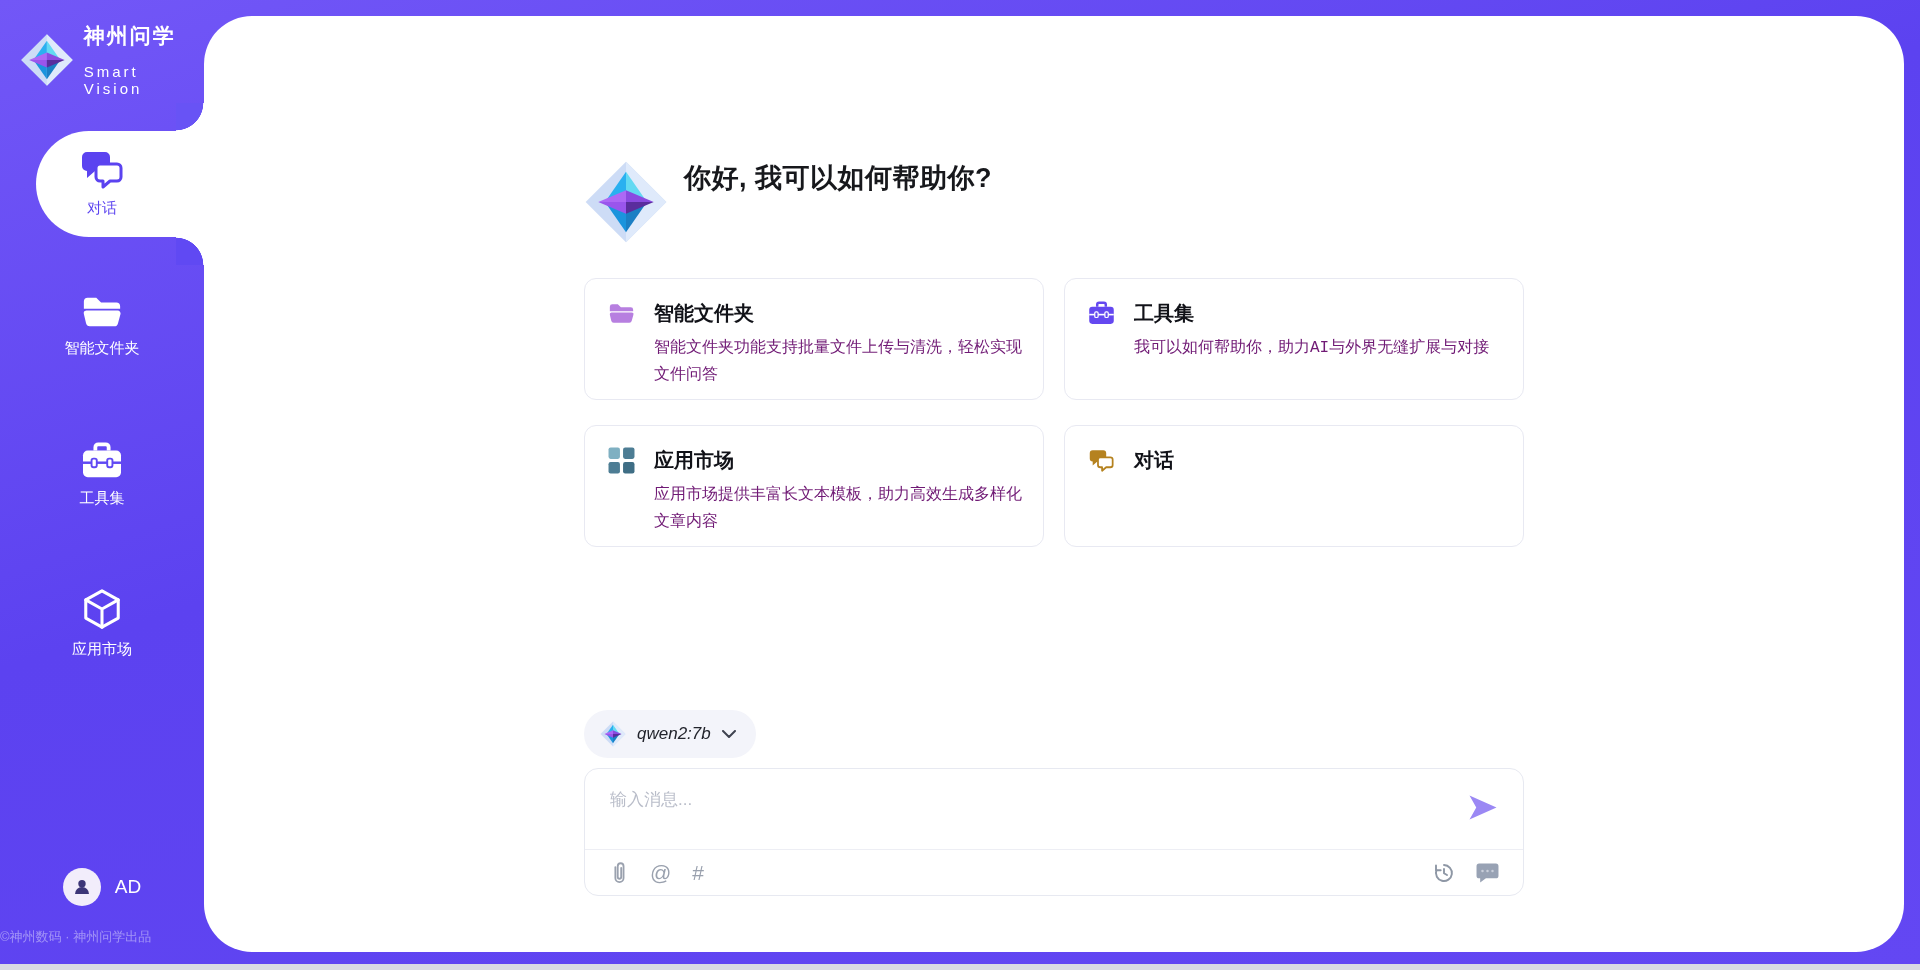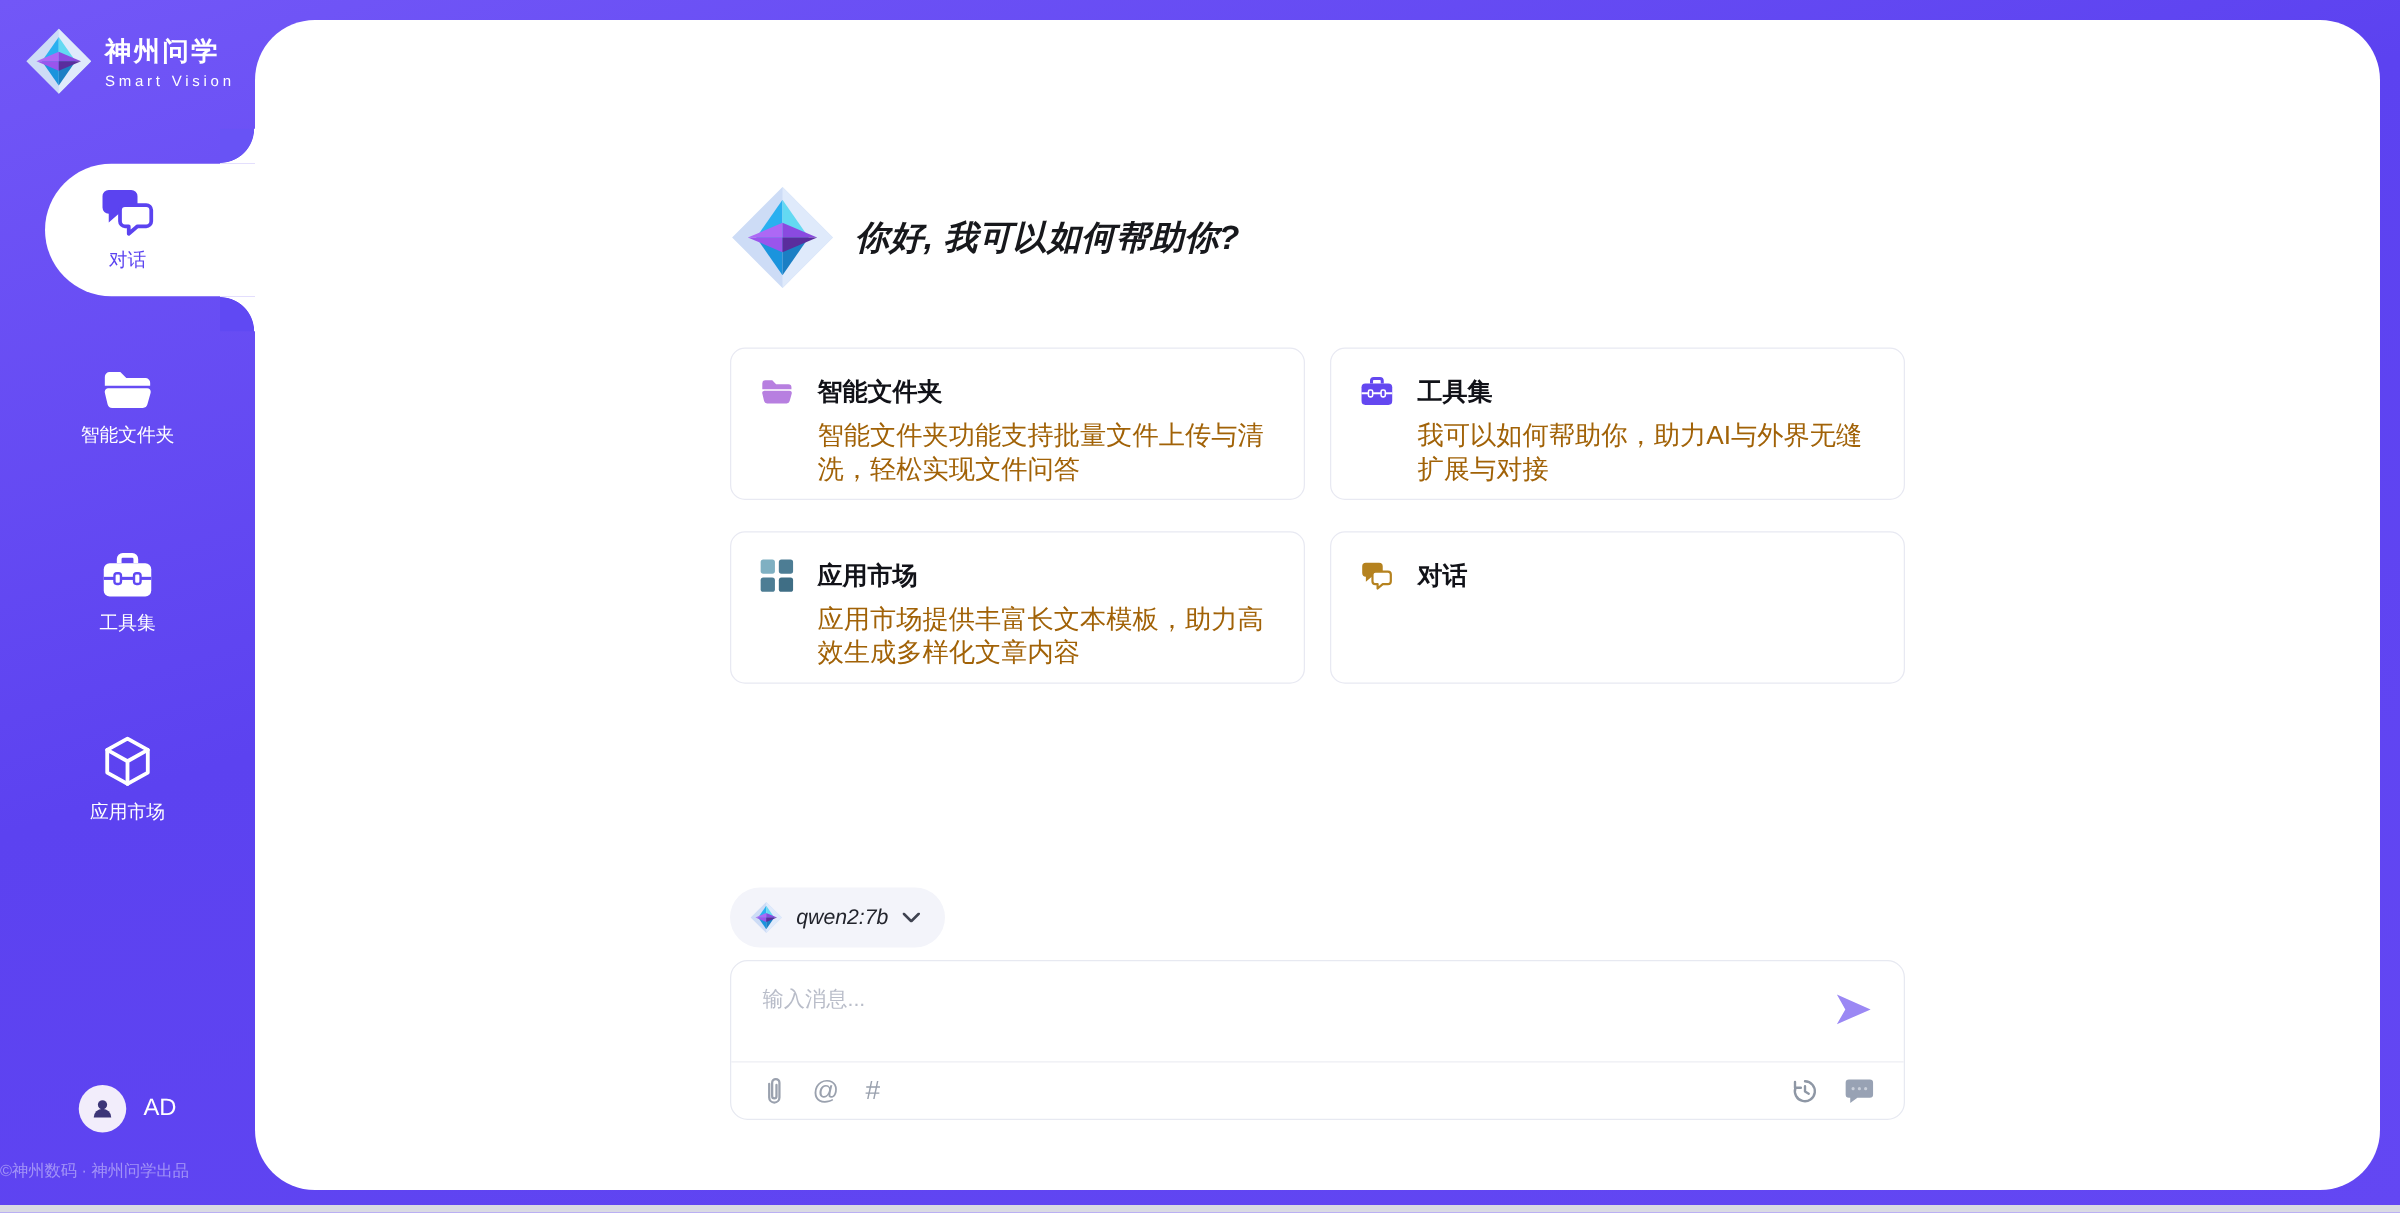--- a/index.html
+++ b/index.html
@@ -11,21 +11,21 @@
   }
 
   
   .window-edge { position:absolute; left:0; right:0; bottom:0; height:6px; background:#d9dae3; }
 
   
   .sidebar { position:absolute; left:0; top:0; width:204px; height:856px; }
   .logo-row { position:absolute; left:20px; top:22px; display:flex; align-items:center; gap:10px; }
   .logo-row svg { width:54px; height:54px; }
   .brand-name { color:#fff; font-size:21px; font-weight:700; letter-spacing:2px; }
-  .brand-tagline { color:#fff; font-size:12px; letter-spacing:3px; margin-top:3px;text-align:right; }
+  .brand-tagline { color:#fff; font-size:15px; letter-spacing:3px; margin-top:13px; }
 
   .nav-item { position:absolute; left:0; width:204px; display:flex; flex-direction:column; align-items:center; gap:9px; cursor:pointer; z-index:2; }
   .nav-item .nav-label { color:#fff; font-size:15px; }
   .pos-chat     { top:149px; }
   .pos-folders  { top:294px; }
   .pos-tools    { top:442px; }
   .pos-market   { top:587px; }
   .pos-settings { top:734px; }
   .nav-item.active .nav-label { color:#5b43f0; font-weight:500; }
 
@@ -38,30 +38,30 @@
 
   .user-row { position:absolute; left:0; top:868px; width:204px; display:flex; align-items:center; justify-content:center; gap:14px; cursor:pointer; }
   .avatar { width:38px; height:38px; border-radius:50%; background:#f2edfb; display:flex; align-items:center; justify-content:center; }
   .user-initials { color:#fff; font-size:19px; }
   .sidebar-footer { position:absolute; left:0; top:928px; width:204px; color:rgba(255,255,255,0.42); font-size:13px; }
 
   
   .panel { position:absolute; left:204px; top:16px; right:16px; bottom:18px; background:#fff; border-radius:48px; }
   .content { position:absolute; left:50%; transform:translateX(-50%); width:940px; height:100%; top:0; }
 
-  .greeting-row { position:absolute; top:132px; left:0; display:flex; align-items:center; gap:16px;font-style:italic; }
+  .greeting-row { position:absolute; top:144px; left:0; display:flex; gap:16px; }
   .greeting-row svg { width:84px; height:84px; }
   .greeting { font-size:27px; font-weight:700; color:#17181c; letter-spacing:0.5px; }
 
   .cards { position:absolute; top:262px; left:0; width:940px; display:grid; grid-template-columns:460px 460px; grid-auto-rows:122px; gap:25px 20px; }
   .card { background:#fff; border:1px solid #e8e9f2; border-radius:12px; padding:21px 24px 0 23px; cursor:pointer; }
   .card-head { display:flex; align-items:center; gap:19px; }
   .card-head svg { width:27px; height:27px; flex:none; }
   .card-title { font-size:20px; font-weight:700; color:#111218; }
-  .card-desc { margin:8px 0 0 46px; width:376px; font-size:21px; line-height:27px; color:#a16207; }
+  .card-desc { margin:8px 0 0 46px; width:376px; font-size:16px; line-height:27px; color:#701a75;font-family:Liberation Mono, monospace; }
 
   
   .model-pill { position:absolute; top:694px; left:0; height:48px; display:inline-flex; align-items:center; gap:11px;
     background:#f3f4fa; border-radius:24px; padding:0 20px 0 16px; cursor:pointer;font-style:italic; }
   .model-pill svg.mini { width:26px; height:26px; }
   .model-label { font-size:17px; color:#22242c; }
 
   .input-card { position:absolute; top:752px; left:0; width:940px; height:128px; background:#fff;
     border:1px solid #e7e9f1; border-radius:14px; }
   .msg-input { position:absolute; left:25px; top:16px; width:840px; height:30px; border:none; outline:none;

